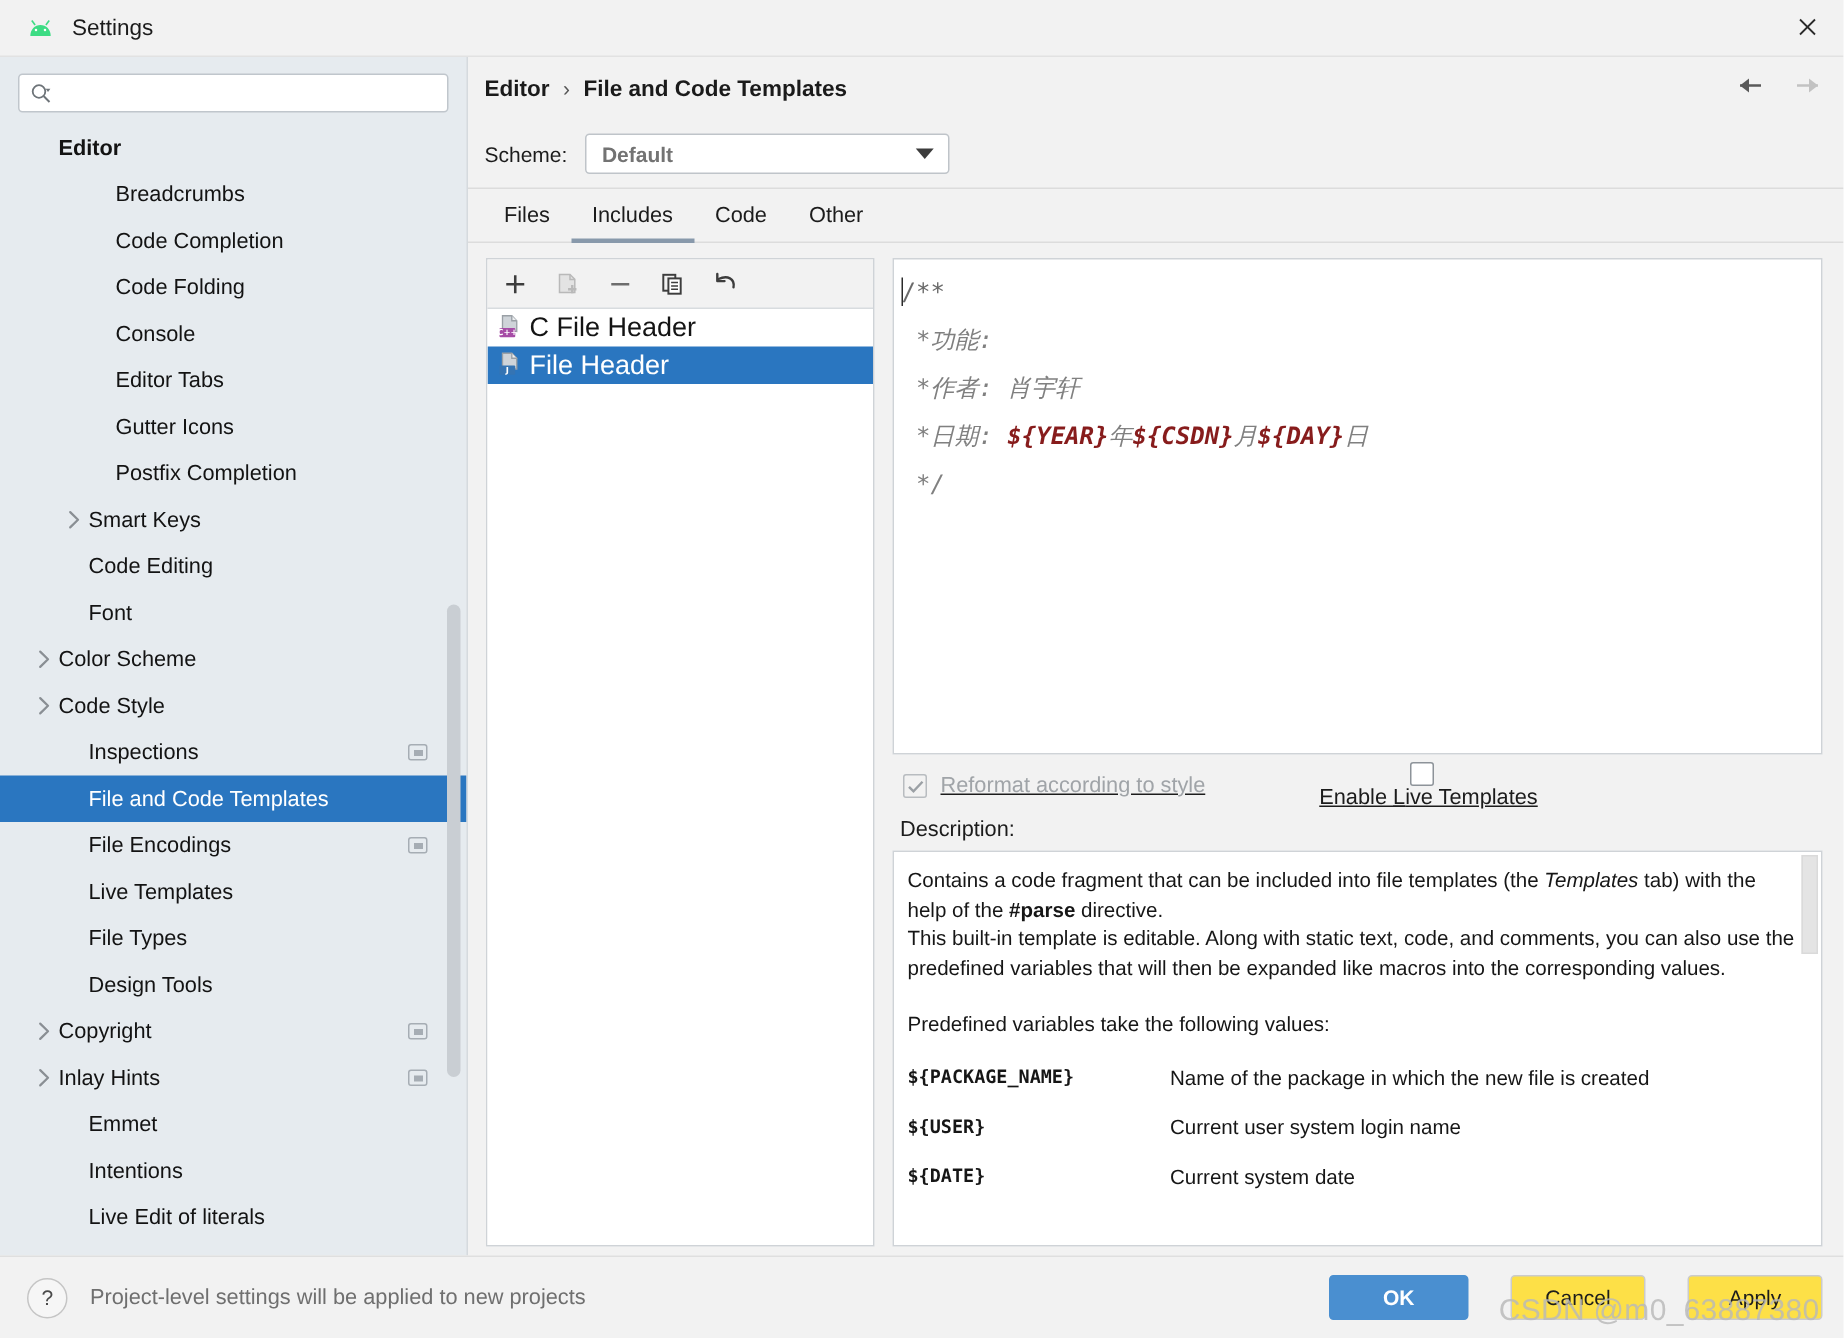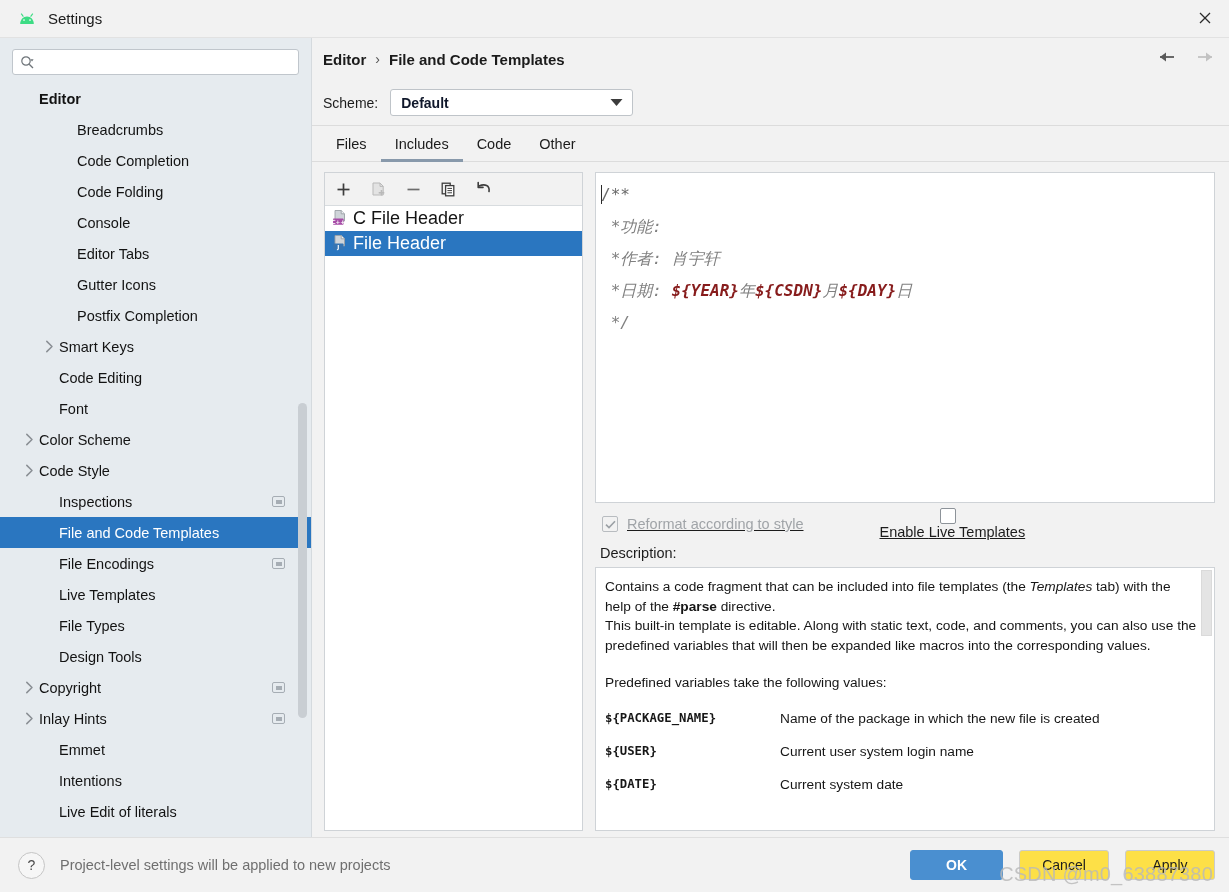--- a/index.html
+++ b/index.html
@@ -219,21 +219,21 @@
     display: flex;
     align-items: center;
     justify-content: space-between;
     padding: 0 9px 0 10px;
     box-sizing: border-box;
     cursor: default;
   }
   #scheme-combo .val {
     font-size: 14px;
     font-weight: bold;
-    color: #0f172a;
+    color: #737373;
   }
   .caret { display:block; }
 
   #tabs {
     height: 36px;
     min-height: 36px;
     display: flex;
     align-items: flex-end;
     padding-left: 10px;
     border-bottom: 1px solid #dcdcdc;
@@ -442,21 +442,21 @@
   #bottom-note {
     margin-left: 15px;
     font-size: 14.5px;
     color: #6f6f6f;
   }
   #btns {
     position: absolute;
     right: 14px;
     display: flex;
     align-items: flex-start;
-    gap: 16px;
+    gap: 28px;
   }
   .dlg-btn {
     height: 30px;
     min-width: 90px;
     border-radius: 3px;
     font-size: 14px;
     display: flex; align-items: center; justify-content: center;
     cursor: default;
     box-sizing: border-box;
   }

